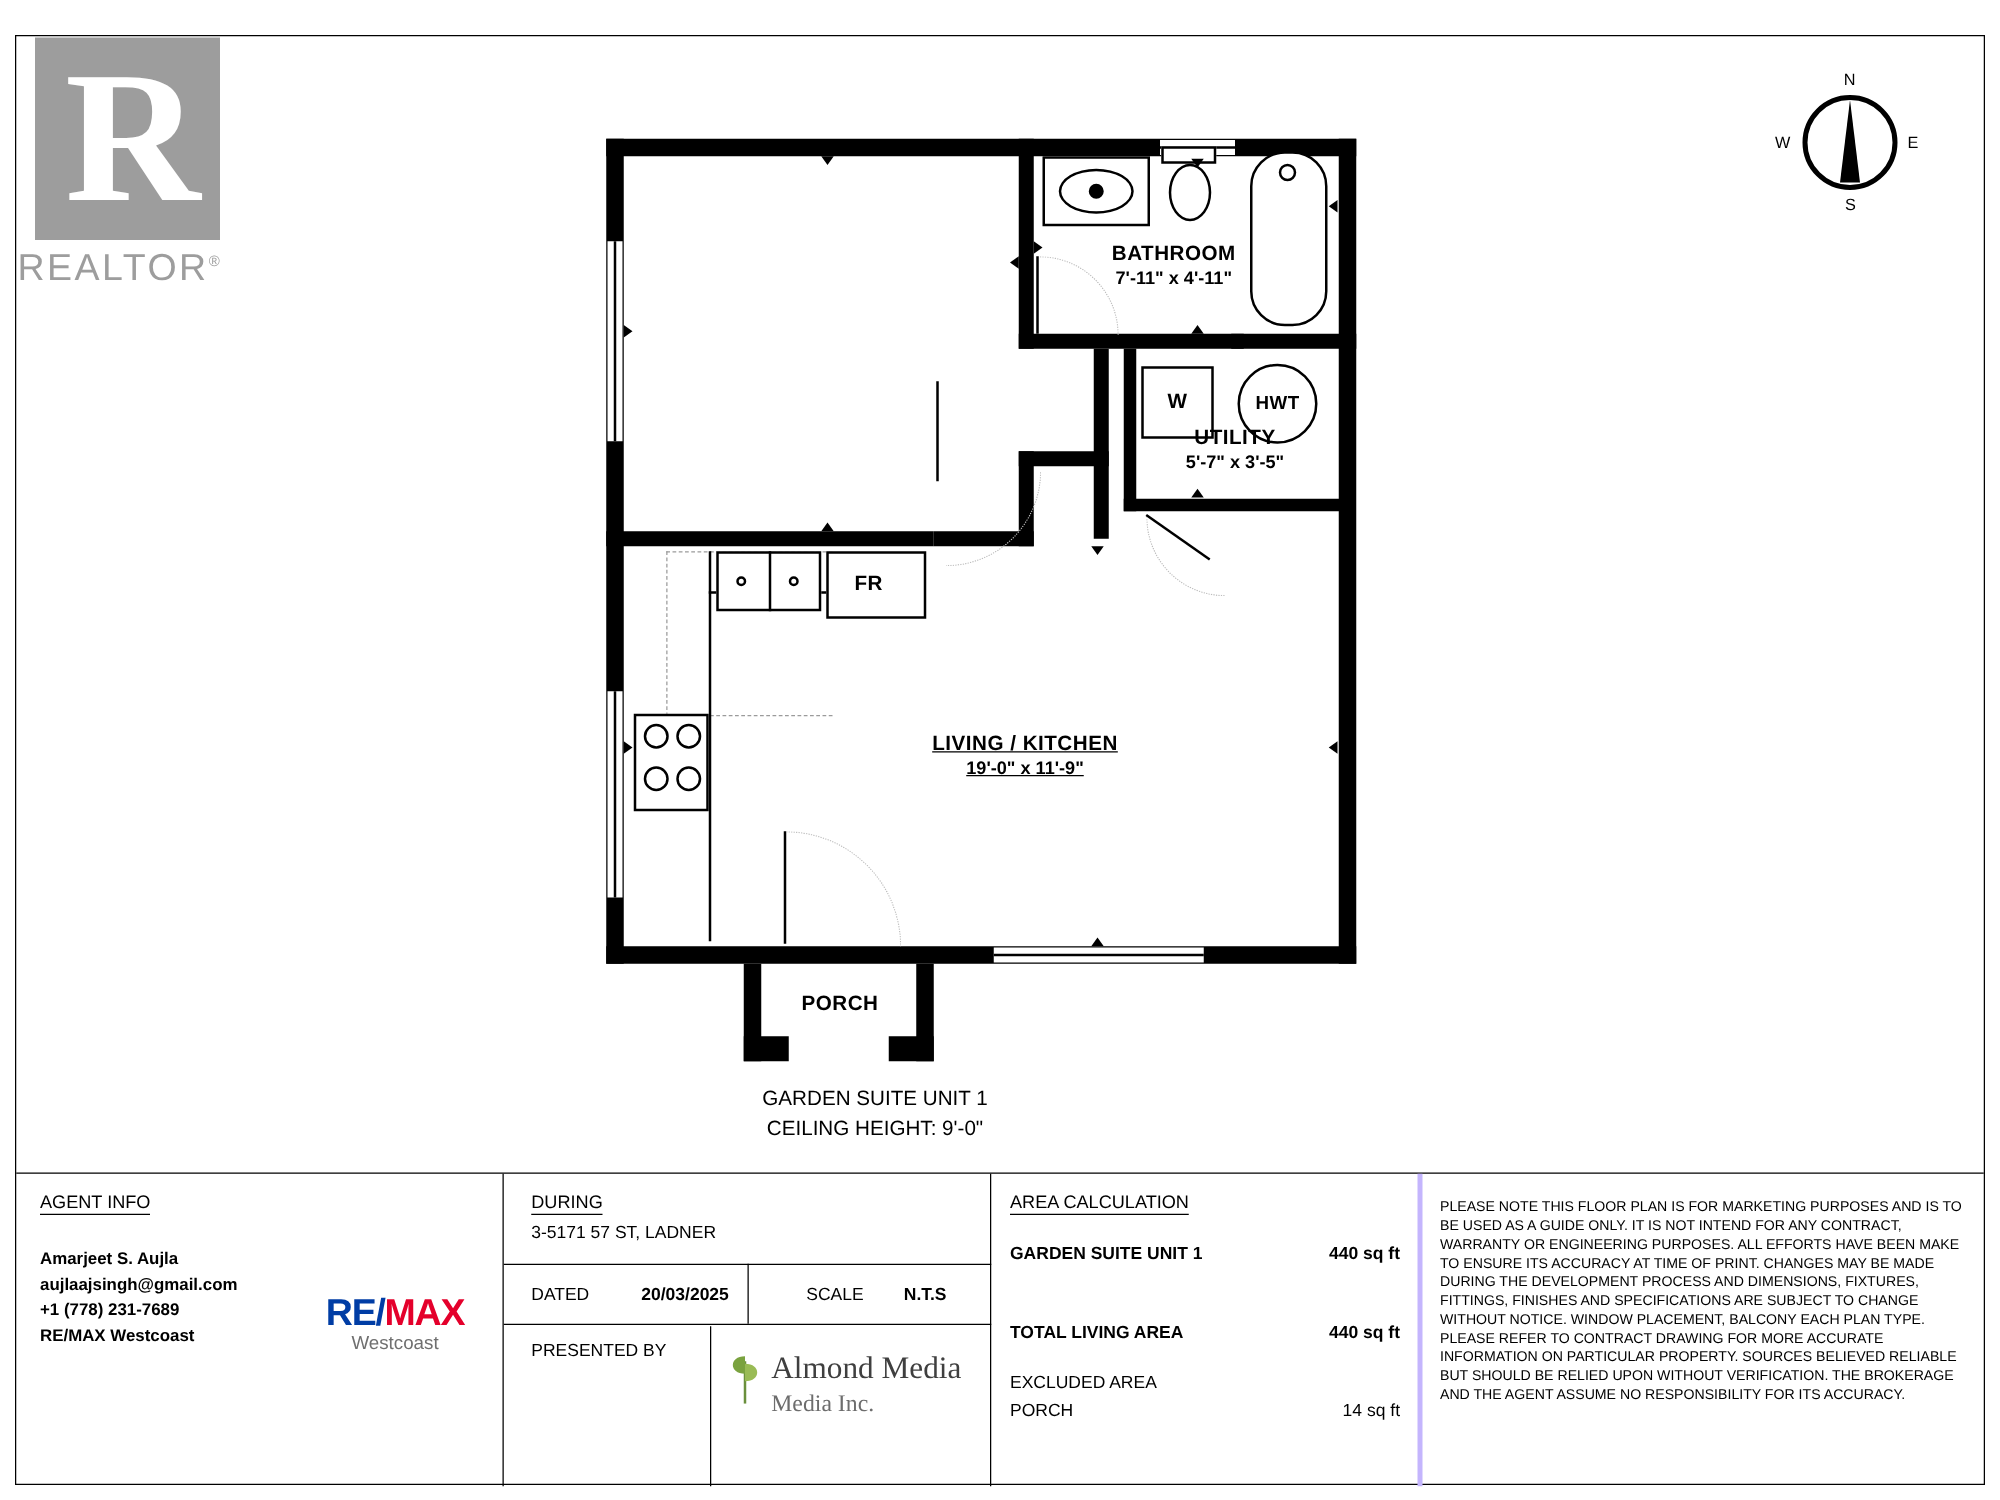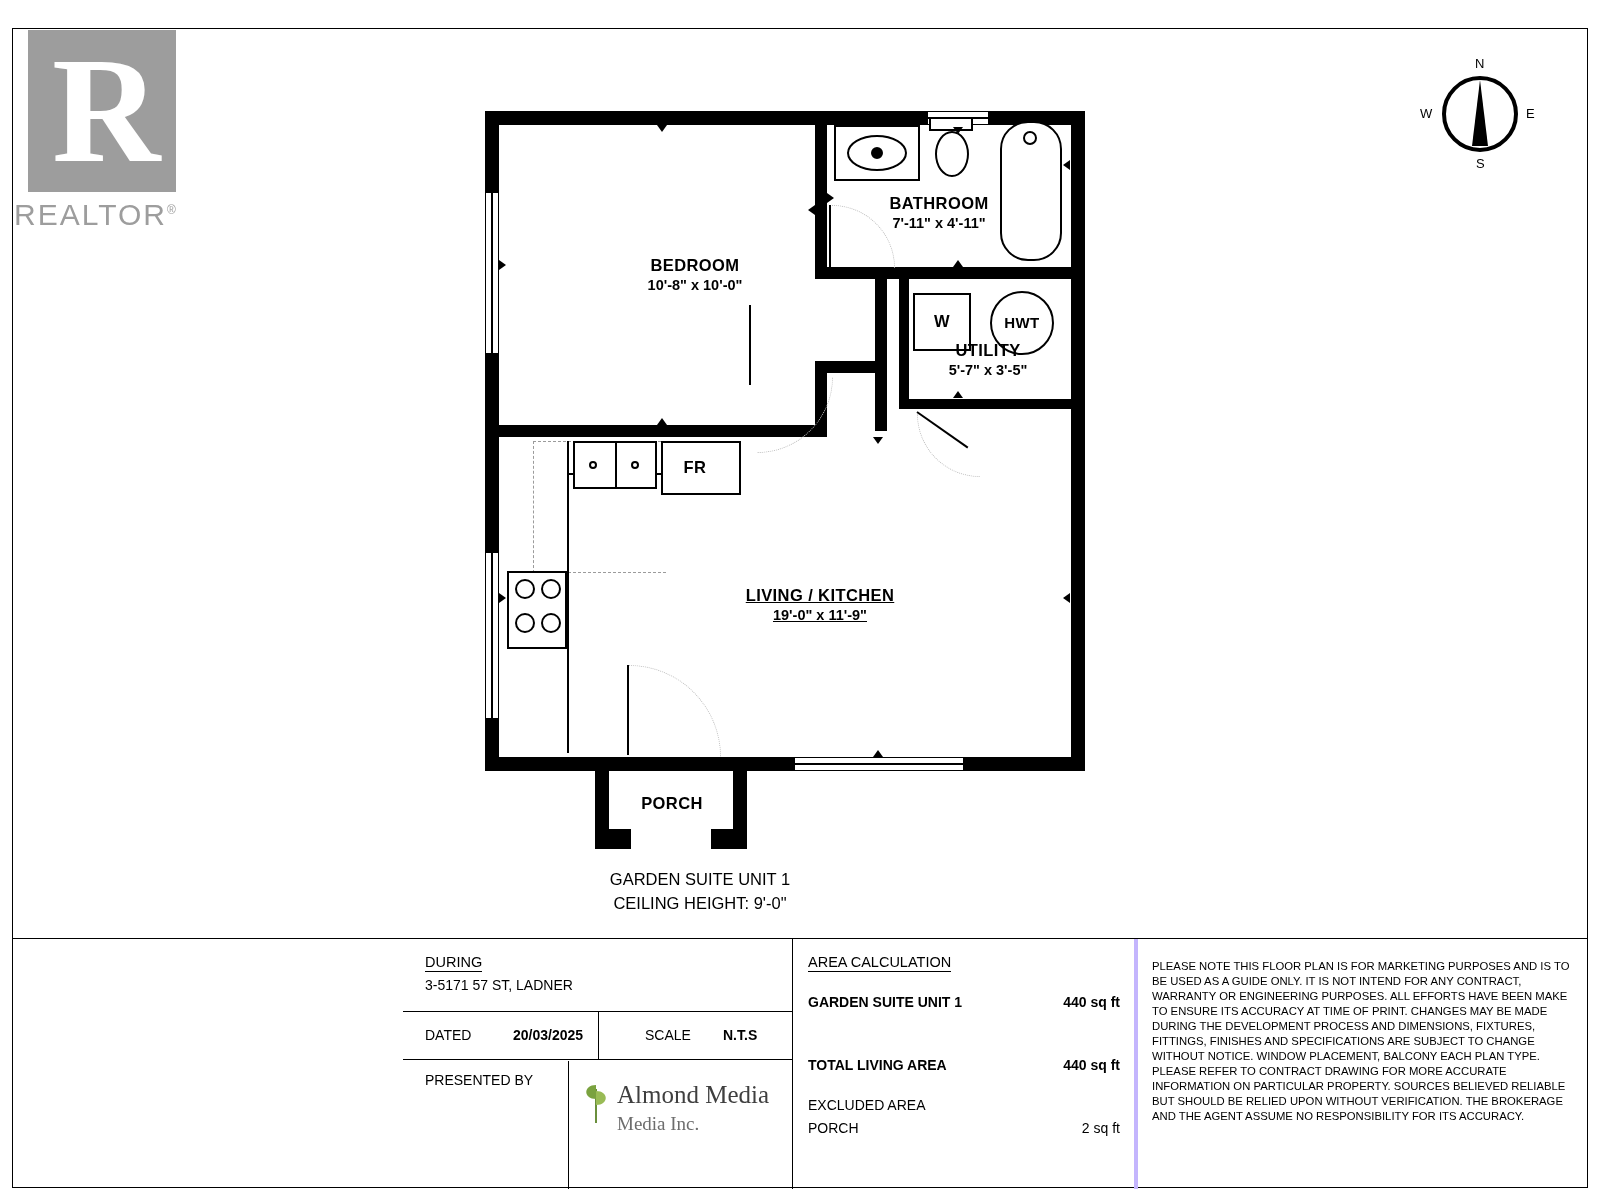--- a/index.html
+++ b/index.html
@@ -417,24 +417,20 @@
   <div class="tri-tick tick-down" style="left:468px; top:22px;"></div>
   <div class="tri-tick tick-up" style="left:468px; top:155px;"></div>
   <div class="tri-tick tick-left" style="left:578px; top:55px;"></div>
   <div class="tri-tick tick-right" style="left:342px; top:88px;"></div>
   <div class="tri-tick tick-up" style="left:468px; top:286px;"></div>
   <div class="tri-tick tick-down" style="left:388px; top:332px;"></div>
   <div class="tri-tick tick-left" style="left:578px; top:488px;"></div>
   <div class="tri-tick tick-right" style="left:14px; top:488px;"></div>
   <div class="tri-tick tick-up" style="left:388px; top:645px;"></div>
 
-  <div class="label" style="left:60px; top:150px; width:300px;">
-    <div class="name">BEDROOM</div>
-    <div class="dims">10'-8" x 10'-0"</div>
-  </div>
 
   <div class="label" style="left:338px; top:88px; width:232px;">
     <div class="name">BATHROOM</div>
     <div class="dims">7'-11" x 4'-11"</div>
   </div>
 
   <div class="label" style="left:408px; top:235px; width:190px;">
     <div class="name">UTILITY</div>
     <div class="dims">5'-7" x 3'-5"</div>
   </div>
@@ -453,20 +449,35 @@
   </div>
 </div>
 
 <div class="suite-caption">
   <div>GARDEN SUITE UNIT 1</div>
   <div>CEILING HEIGHT: 9'-0"</div>
 </div>
 
 <div class="infobar">
 
+  <div class="col col-agent">
+    <div style="position:absolute; left:19px; top:14px;">
+      <span class="hdr">AGENT INFO</span>
+    </div>
+    <div class="agent-lines">
+      <div>Amarjeet S. Aujla</div>
+      <div>aujlaajsingh@gmail.com</div>
+      <div>+1 (778) 231-7689</div>
+      <div>RE/MAX Westcoast</div>
+    </div>
+    <div class="remax">
+      <div class="remax-word"><span class="blue">RE/</span><span class="red">MAX</span></div>
+      <div class="remax-sub">Westcoast</div>
+    </div>
+  </div>
 
   <div class="col col-address">
     <div class="addr-title">
       <span class="hdr">DURING</span>
     </div>
     <div class="addr-value">3-5171 57 ST, LADNER</div>
     <div class="addr-rule"></div>
     <div class="addr-vrule"></div>
     <div class="addr-rule2"></div>
     <div class="dated-lbl">DATED</div>
@@ -498,20 +509,20 @@
     <div class="area-row" style="top:118px;">
       <span class="nm bold">TOTAL LIVING AREA</span>
       <span class="vl bold">440 sq ft</span>
     </div>
     <div class="area-row" style="top:158px;">
       <span class="nm">EXCLUDED AREA</span>
       <span class="vl"></span>
     </div>
     <div class="area-row" style="top:181px;">
       <span class="nm">PORCH</span>
-      <span class="vl">2 sq ft</span>
+      <span class="vl">14 sq ft</span>
     </div>
   </div>
 
   <div class="col col-note">
     <div class="note">PLEASE NOTE THIS FLOOR PLAN IS FOR MARKETING PURPOSES AND IS TO BE USED AS A GUIDE ONLY. IT IS NOT INTEND FOR ANY CONTRACT, WARRANTY OR ENGINEERING PURPOSES. ALL EFFORTS HAVE BEEN MAKE TO ENSURE ITS ACCURACY AT TIME OF PRINT. CHANGES MAY BE MADE DURING THE DEVELOPMENT PROCESS AND DIMENSIONS, FIXTURES, FITTINGS, FINISHES AND SPECIFICATIONS ARE SUBJECT TO CHANGE WITHOUT NOTICE. WINDOW PLACEMENT, BALCONY EACH PLAN TYPE. PLEASE REFER TO CONTRACT DRAWING FOR MORE ACCURATE INFORMATION ON PARTICULAR PROPERTY. SOURCES BELIEVED RELIABLE BUT SHOULD BE RELIED UPON WITHOUT VERIFICATION. THE BROKERAGE AND THE AGENT ASSUME NO RESPONSIBILITY FOR ITS ACCURACY.</div>
   </div>
 </div>
 
 </body></html>

